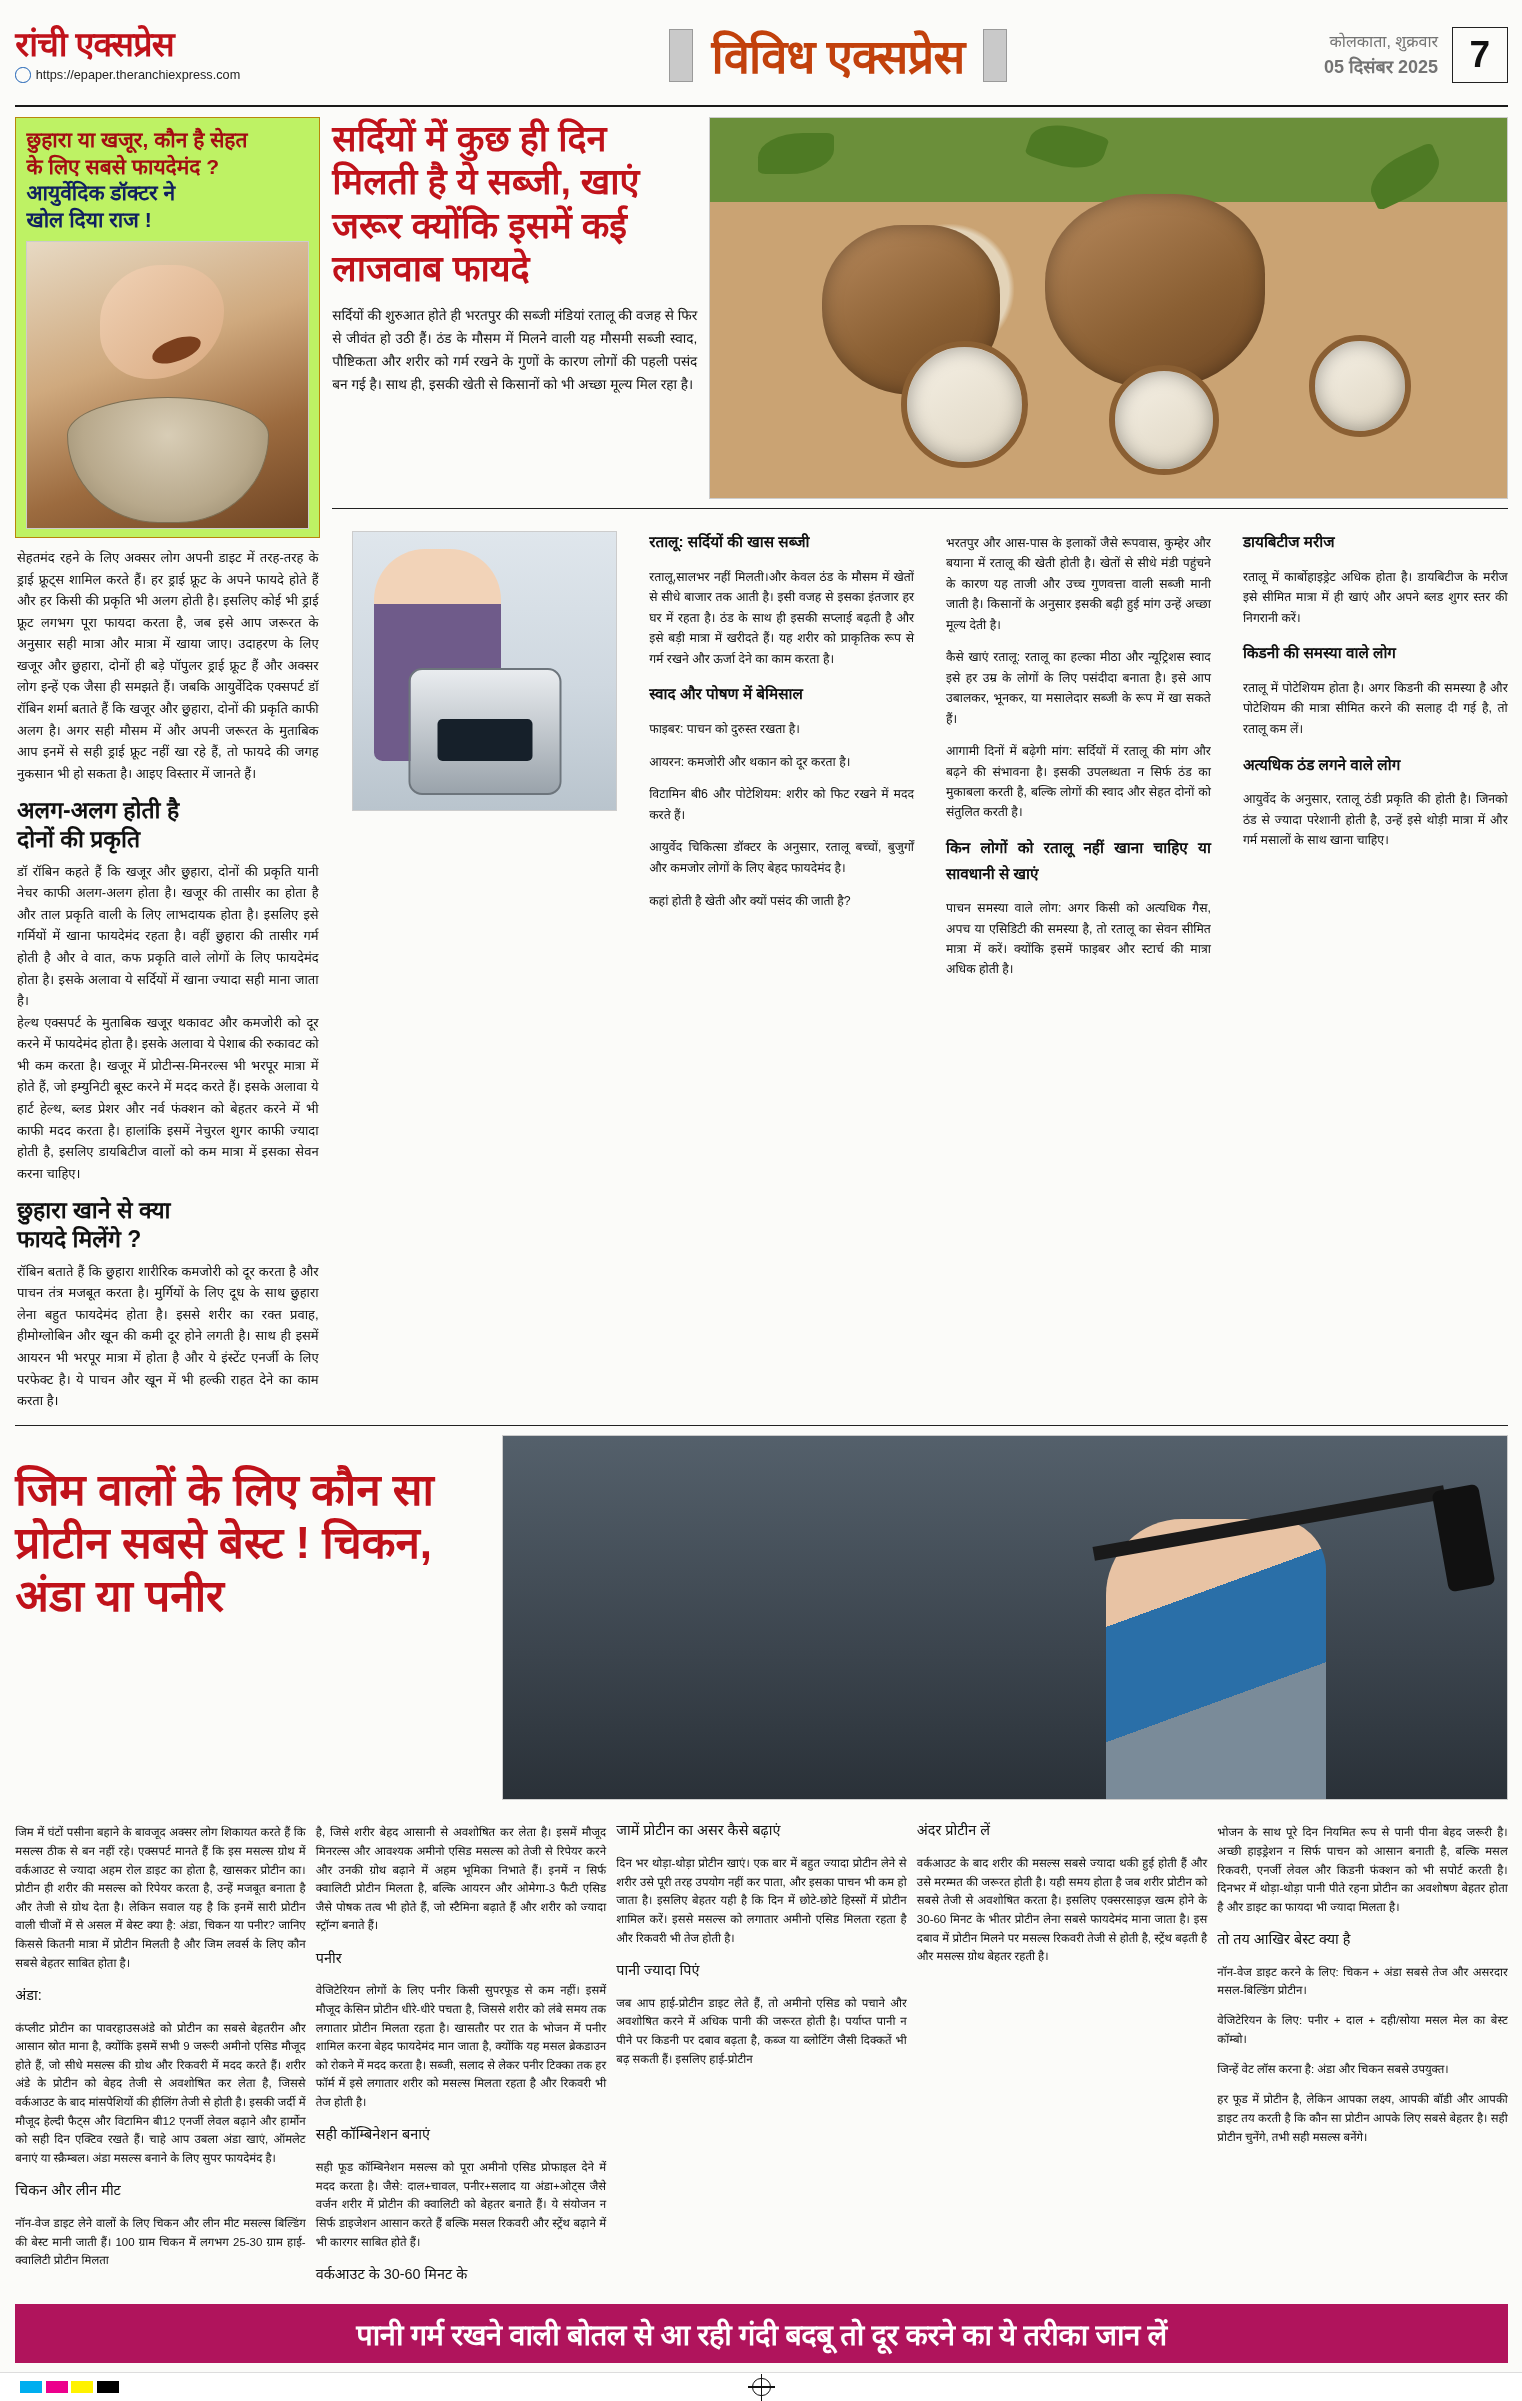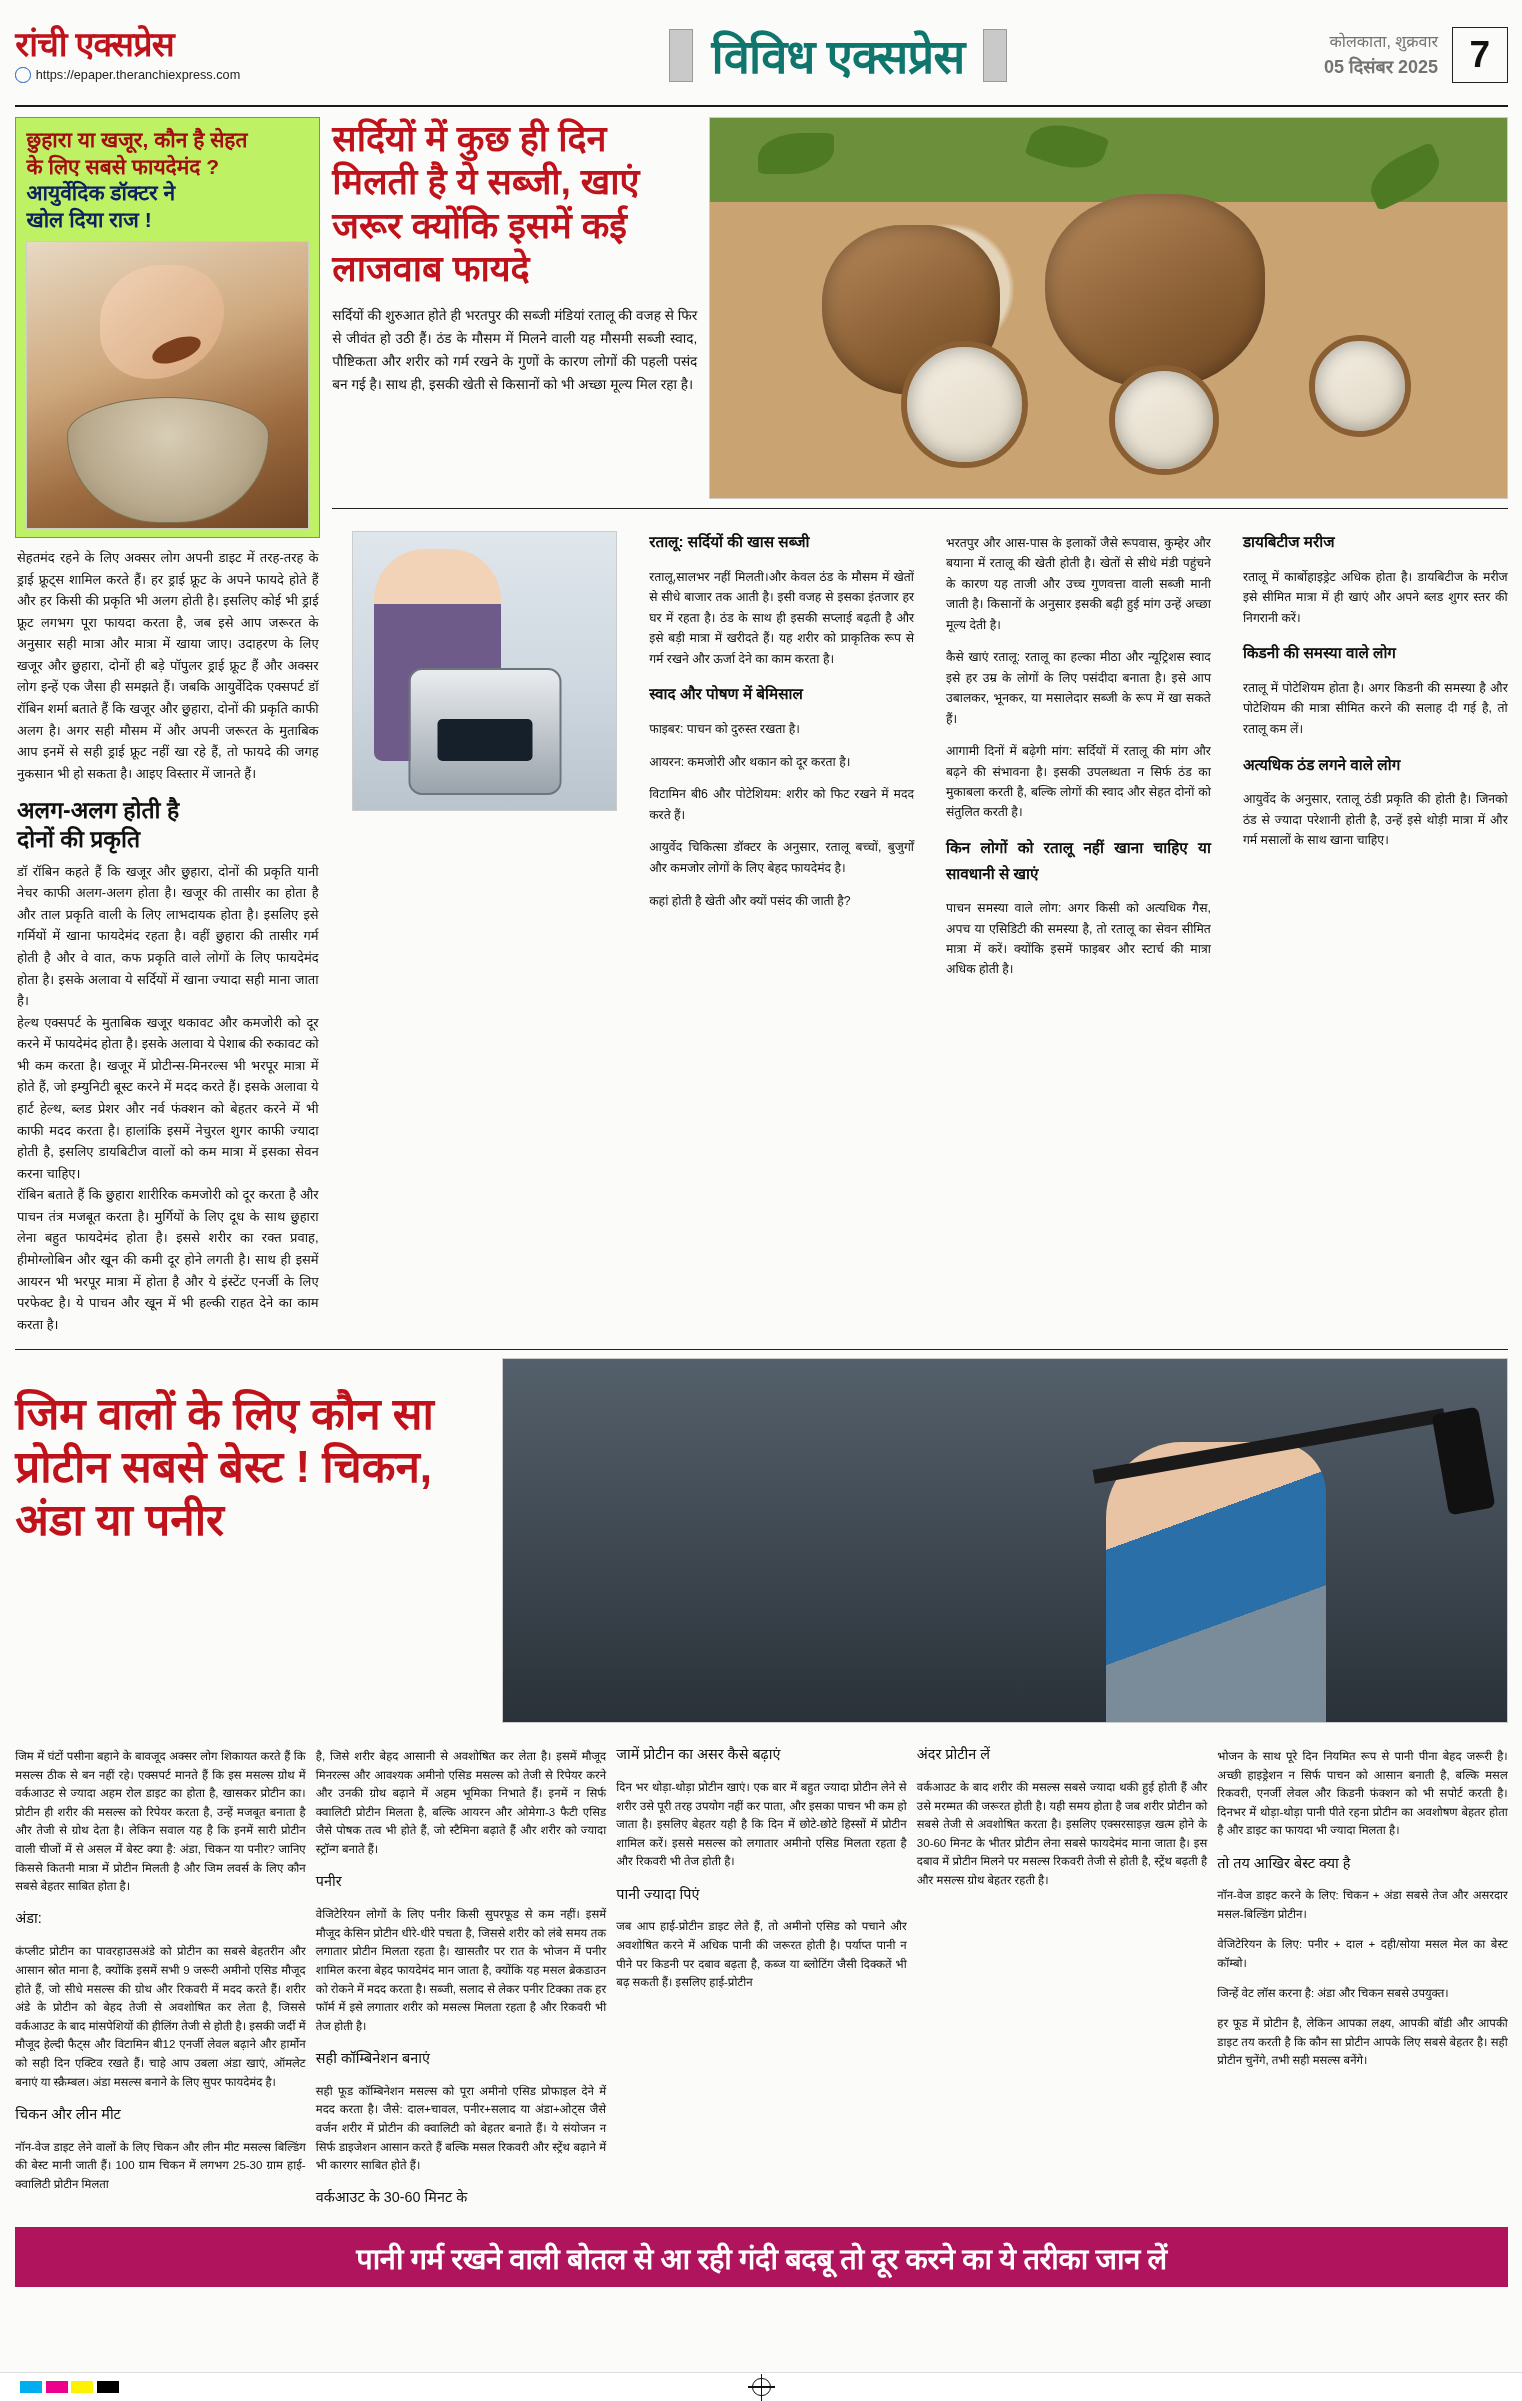--- a/index.html
+++ b/index.html
@@ -34,21 +34,21 @@
   .mh-url {
     margin-top:6px; font-size:12.7px; color:#222;
     display:flex; align-items:center; gap:5.1px;
   }
   .globe {
     width:15.3px;height:15.3px;border-radius:50%;
     border:1.7px solid #1a5fb4; display:inline-block;
   }
   .mh-center { flex:1; text-align:center; position:relative; }
   .mh-title {
-    font-size:47px; font-weight:bold; color:#0f766e;
+    font-size:47px; font-weight:bold; color:#c2410c;
     letter-spacing:-0.8px;
   }
   .mh-bars { display:flex; align-items:center; justify-content:center; gap:18.7px;}
   .bar-l, .bar-r {
     width:24px; height:53px; background:#c9c9c9;
     border:0.8px solid #9a9a9a;
   }
   .mh-right { width:288px; text-align:right; display:flex; align-items:center; justify-content:flex-end; gap:13.6px;}
   .mh-date { font-size:18px; line-height:1.5; font-weight:bold; color:#737373; text-align:right;}
   .mh-date .d1 { font-size:16px; font-weight:normal; }
@@ -251,20 +251,24 @@
           <div class="bowl"></div>
         </div>
       </div>
       <p style="font-size:13px;line-height:1.66;text-align:justify;margin:8.5px 1.7px 0 1.7px;">सेहतमंद रहने के लिए अक्सर लोग अपनी डाइट में तरह-तरह के ड्राई फ्रूट्स शामिल करते हैं। हर ड्राई फ्रूट के अपने फायदे होते हैं और हर किसी की प्रकृति भी अलग होती है। इसलिए कोई भी ड्राई फ्रूट लगभग पूरा फायदा करता है, जब इसे आप जरूरत के अनुसार सही मात्रा और मात्रा में खाया जाए। उदाहरण के लिए खजूर और छुहारा, दोनों ही बड़े पॉपुलर ड्राई फ्रूट हैं और अक्सर लोग इन्हें एक जैसा ही समझते हैं। जबकि आयुर्वेदिक एक्सपर्ट डॉ रॉबिन शर्मा बताते हैं कि खजूर और छुहारा, दोनों की प्रकृति काफी अलग है। अगर सही मौसम में और अपनी जरूरत के मुताबिक आप इनमें से सही ड्राई फ्रूट नहीं खा रहे हैं, तो फायदे की जगह नुकसान भी हो सकता है। आइए विस्तार में जानते हैं।</p>
       <h3 style="font-size:23px;margin:12px 1.7px 6.8px 1.7px;line-height:1.25;">
         <span>अलग-अलग होती है</span><br>
         <span>दोनों की प्रकृति</span>
       </h3>
       <p style="font-size:13px;line-height:1.66;text-align:justify;margin:0 1.7px;">डॉ रॉबिन कहते हैं कि खजूर और छुहारा, दोनों की प्रकृति यानी नेचर काफी अलग-अलग होता है। खजूर की तासीर का होता है और ताल प्रकृति वाली के लिए लाभदायक होता है। इसलिए इसे गर्मियों में खाना फायदेमंद रहता है। वहीं छुहारा की तासीर गर्म होती है और वे वात, कफ प्रकृति वाले लोगों के लिए फायदेमंद होता है। इसके अलावा ये सर्दियों में खाना ज्यादा सही माना जाता है।</p>
       <p style="font-size:13px;line-height:1.66;text-align:justify;margin:0 1.7px;">हेल्थ एक्सपर्ट के मुताबिक खजूर थकावट और कमजोरी को दूर करने में फायदेमंद होता है। इसके अलावा ये पेशाब की रुकावट को भी कम करता है। खजूर में प्रोटीन्स-मिनरल्स भी भरपूर मात्रा में होते हैं, जो इम्युनिटी बूस्ट करने में मदद करते हैं। इसके अलावा ये हार्ट हेल्थ, ब्लड प्रेशर और नर्व फंक्शन को बेहतर करने में भी काफी मदद करता है। हालांकि इसमें नेचुरल शुगर काफी ज्यादा होती है, इसलिए डायबिटीज वालों को कम मात्रा में इसका सेवन करना चाहिए।</p>
+      <h3 style="font-size:23px;margin:12px 1.7px 6.8px 1.7px;line-height:1.25;">
+        <span>छुहारा खाने से क्या</span><br>
+        <span>फायदे मिलेंगे ?</span>
+      </h3>
       <p style="font-size:13px;line-height:1.66;text-align:justify;margin:0 1.7px;">रॉबिन बताते हैं कि छुहारा शारीरिक कमजोरी को दूर करता है और पाचन तंत्र मजबूत करता है। मुर्गियों के लिए दूध के साथ छुहारा लेना बहुत फायदेमंद होता है। इससे शरीर का रक्त प्रवाह, हीमोग्लोबिन और खून की कमी दूर होने लगती है। साथ ही इसमें आयरन भी भरपूर मात्रा में होता है और ये इंस्टेंट एनर्जी के लिए परफेक्ट है। ये पाचन और खून में भी हल्की राहत देने का काम करता है।</p>
     </div>
 
     <div class="col-main">
 
       <div class="lead">
         <div class="lead-text">
           <h1 class="lead-head">सर्दियों में कुछ ही दिन मिलती है ये सब्जी, खाएं जरूर क्योंकि इसमें कई लाजवाब फायदे</h1>
           <p class="lead-body">सर्दियों की शुरुआत होते ही भरतपुर की सब्जी मंडियां रतालू की वजह से फिर से जीवंत हो उठी हैं। ठंड के मौसम में मिलने वाली यह मौसमी सब्जी स्वाद, पौष्टिकता और शरीर को गर्म रखने के गुणों के कारण लोगों की पहली पसंद बन गई है। साथ ही, इसकी खेती से किसानों को भी अच्छा मूल्य मिल रहा है।</p>
         </div>

